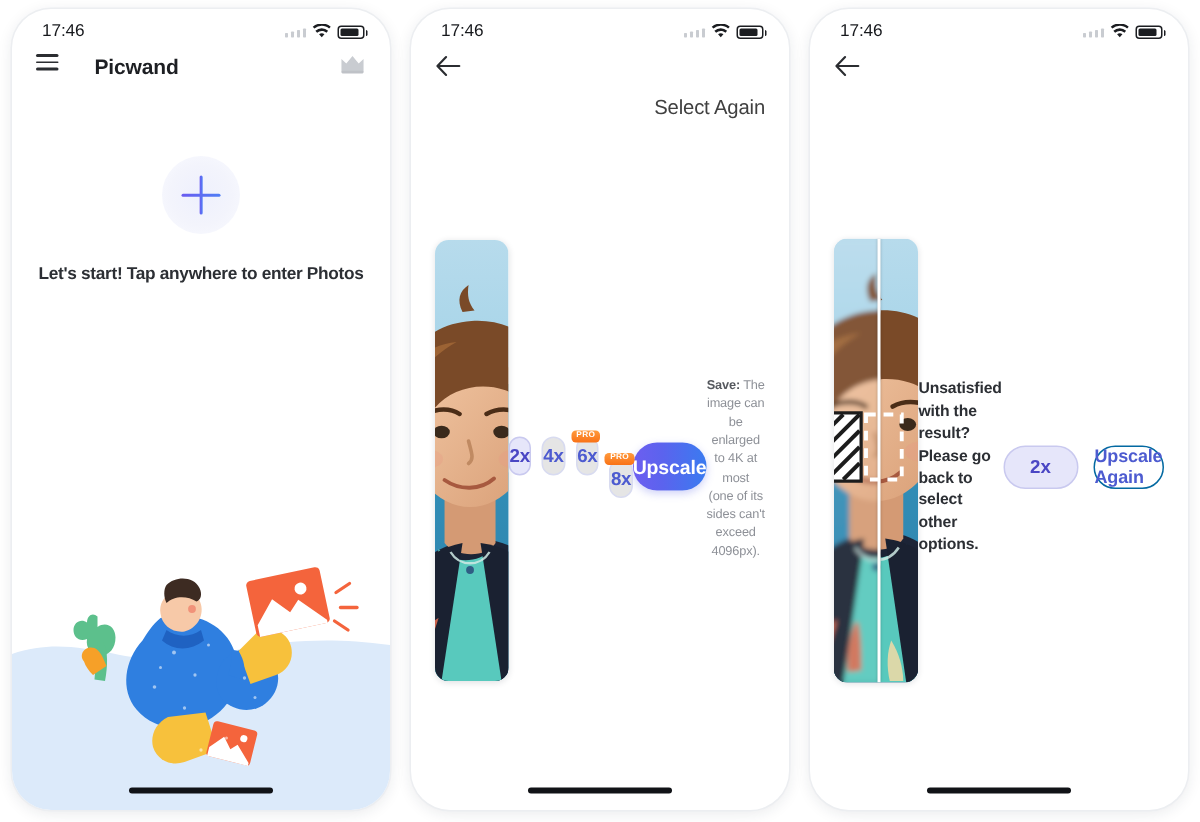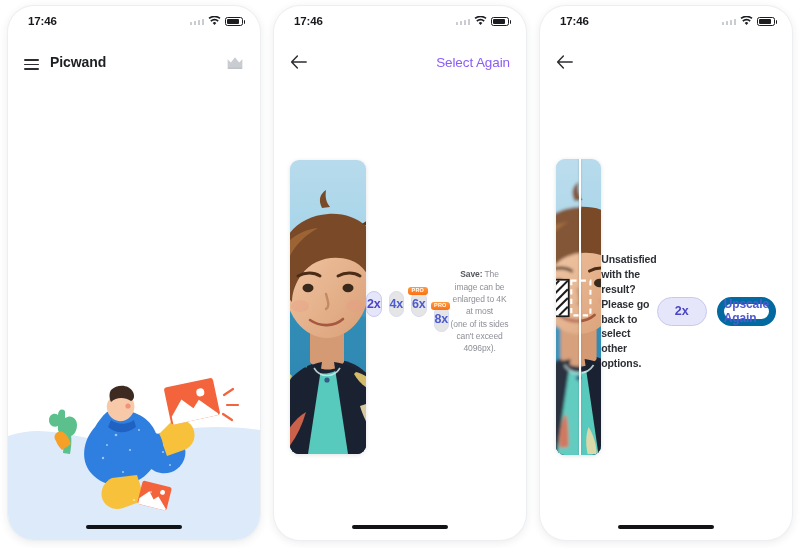--- a/index.html
+++ b/index.html
@@ -34,21 +34,21 @@
   .statusbar {
     height: 30px;
     flex: 0 0 30px;
     display: flex;
     align-items: center;
     justify-content: space-between;
     padding: 0 17px 0 20px;
   }
   .clock {
     font-size: 11.5px;
-    font-weight: bold;
+    font-weight: normal;
     color: #16181c;
     letter-spacing: -0.1px;
   }
   .status-icons { display: flex; align-items: center; gap: 4px; }
   .sig-dots { display: flex; align-items: flex-end; gap: 1.5px; height: 8px; }
   .sig-dots i { display:block; width: 2.5px; background: #c9ccd1; border-radius: .5px; }
   .sig-dots i:nth-child(1){height:3px}
   .sig-dots i:nth-child(2){height:4px}
   .sig-dots i:nth-child(3){height:5px}
   .sig-dots i:nth-child(4){height:6px}
@@ -63,37 +63,39 @@
     content:""; position:absolute; right:-3px; top:2.5px;
     width:1.5px; height:3.5px; background:#1b1d21; border-radius:0 1px 1px 0;
   }
   .batt span { display:block; height:100%; width:86%; background:#1b1d21; border-radius:1px; }
 
   
   .navbar {
     height: 34px;
     flex: 0 0 34px;
     display: flex;
-    align-items: flex-end;
+    align-items: flex-start;
     padding: 0 16px;
     position: relative;
+    gap: 13px;
   }
   .hamburger { width: 15px; height: 11px; display:flex; flex-direction:column; justify-content:space-between; cursor:pointer; }
   .hamburger i { display:block; height:1.8px; background:#2b2d31; border-radius:1px; }
   .app-title {
     font-size: 14px; font-weight: bold; color: #1d1f23;
     margin-left: 11px; letter-spacing: -.1px;
   }
   .crown { margin-left:auto; width:18px; height:14px; }
   .back-arrow { width:18px; height:16px; cursor:pointer; }
   .nav-action {
     margin-left:auto;
     font-size: 13.5px;
-    color: #8b5cf6;
+    color: #404040;
     letter-spacing: -.1px;
+    margin-top: 28px;
   }
 
   
   .body1 { flex:1; position: relative; display:flex; flex-direction:column; }
   .start-zone {
     padding-top: 34px;
     display:flex; flex-direction:column; align-items:center;
   }
   .plus-circle {
     width: 52px; height: 52px; border-radius: 50%;
@@ -207,21 +209,21 @@
     width: 50px; height: 29px;
     border-radius: 15px;
     background:#e6e6fa; border:1px solid #c9c9ef;
     display:flex; align-items:center; justify-content:center;
     font-size:12.5px; font-weight:bold; color:#4a46c4;
     cursor:pointer;
   }
   .outline-btn {
     flex:1; height: 29px;
     border-radius: 15px;
-    border:7px solid #0369a1;
+    border:1px solid #0369a1;
     background:#fff;
     display:flex; align-items:center; justify-content:center;
     font-size: 12px; font-weight:bold; color:#4d5bd0;
     letter-spacing:-.1px; cursor:pointer;
   }
   .cta.save { margin-top: 16px; height: 31px; }
 </style>
 </head>
 <body>
 
@@ -255,20 +257,26 @@
           <i></i>
         </div>
       <div class="app-title">Picwand</div>
       <svg class="crown" viewBox="0 0 24 19">
         <path d="M2 4.5l4.4 4.2L12 1.8l5.6 6.9L22 4.5V16H2z" fill="#c9ccd1"></path>
         <rect x="2" y="15.2" width="20" height="2.4" rx="1" fill="#bfc2c7"></rect>
       </svg>
     </div>
 
     <div class="body1">
+      <div class="start-zone">
+        <div class="plus-circle">
+          <span class="plus-glyph"></span>
+        </div>
+        <div class="start-text">Let's start! Tap anywhere to enter Photos</div>
+      </div>
 
       <div class="illo">
         <svg viewBox="0 0 252 200" preserveAspectRatio="none">
           <path d="M0 96c40-14 72 6 108 4s70-20 144-10v110H0z" fill="#dceafa"></path>
 
           <path d="M57 78c6-4 12 0 12 7s-4 12-10 12-10-5-9-11c-5 2-9-1-9-6s5-8 9-5c0-5 4-7 7-4z" fill="#5cc08c"></path>
           <path d="M61 88c3 6 3 16 1 26l-7-1c1-10 1-19 2-25z" fill="#5cc08c"></path>
 
           <path d="M48 101c-4-5 1-11 7-9 4 2 6 7 8 12l-9 6c-3-3-5-6-6-9z" fill="#f6a028"></path>
 
@@ -427,20 +435,21 @@
         <div class="pill">
           <span>6x</span>
           <span class="pro-badge">PRO</span>
         </div>
         <div class="pill">
           <span>8x</span>
           <span class="pro-badge">PRO</span>
         </div>
       </div>
 
+      <div class="cta">Upscale</div>
 
       <div class="note">
         <b>Save:</b><span> The image can be enlarged to 4K at most</span><br>
         <span>(one of its sides can't exceed 4096px).</span>
       </div>
     </div>
 
     <div class="home-indicator"></div>
   </div>
 

